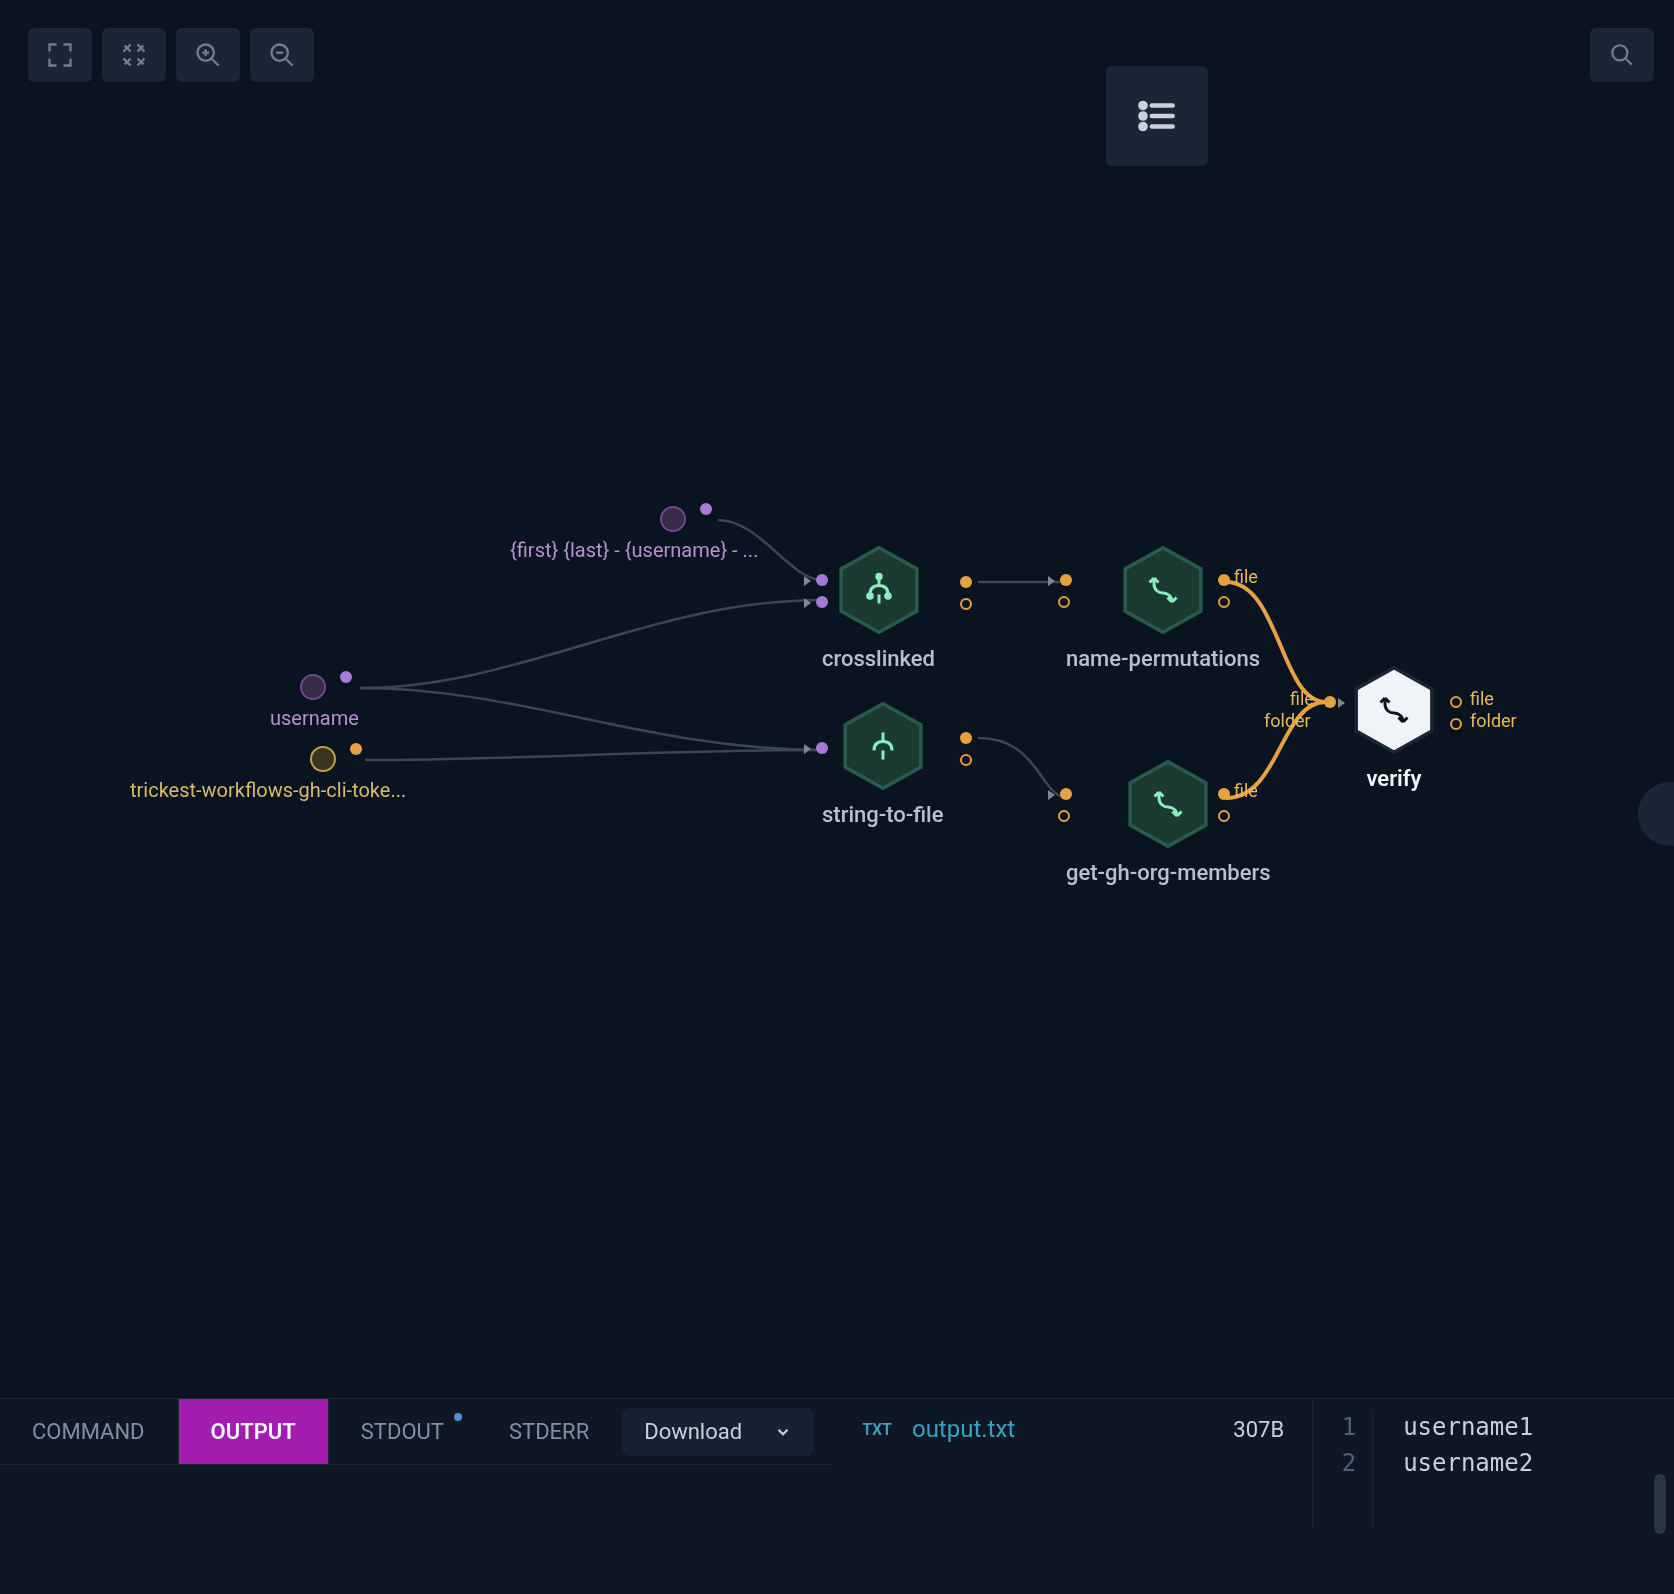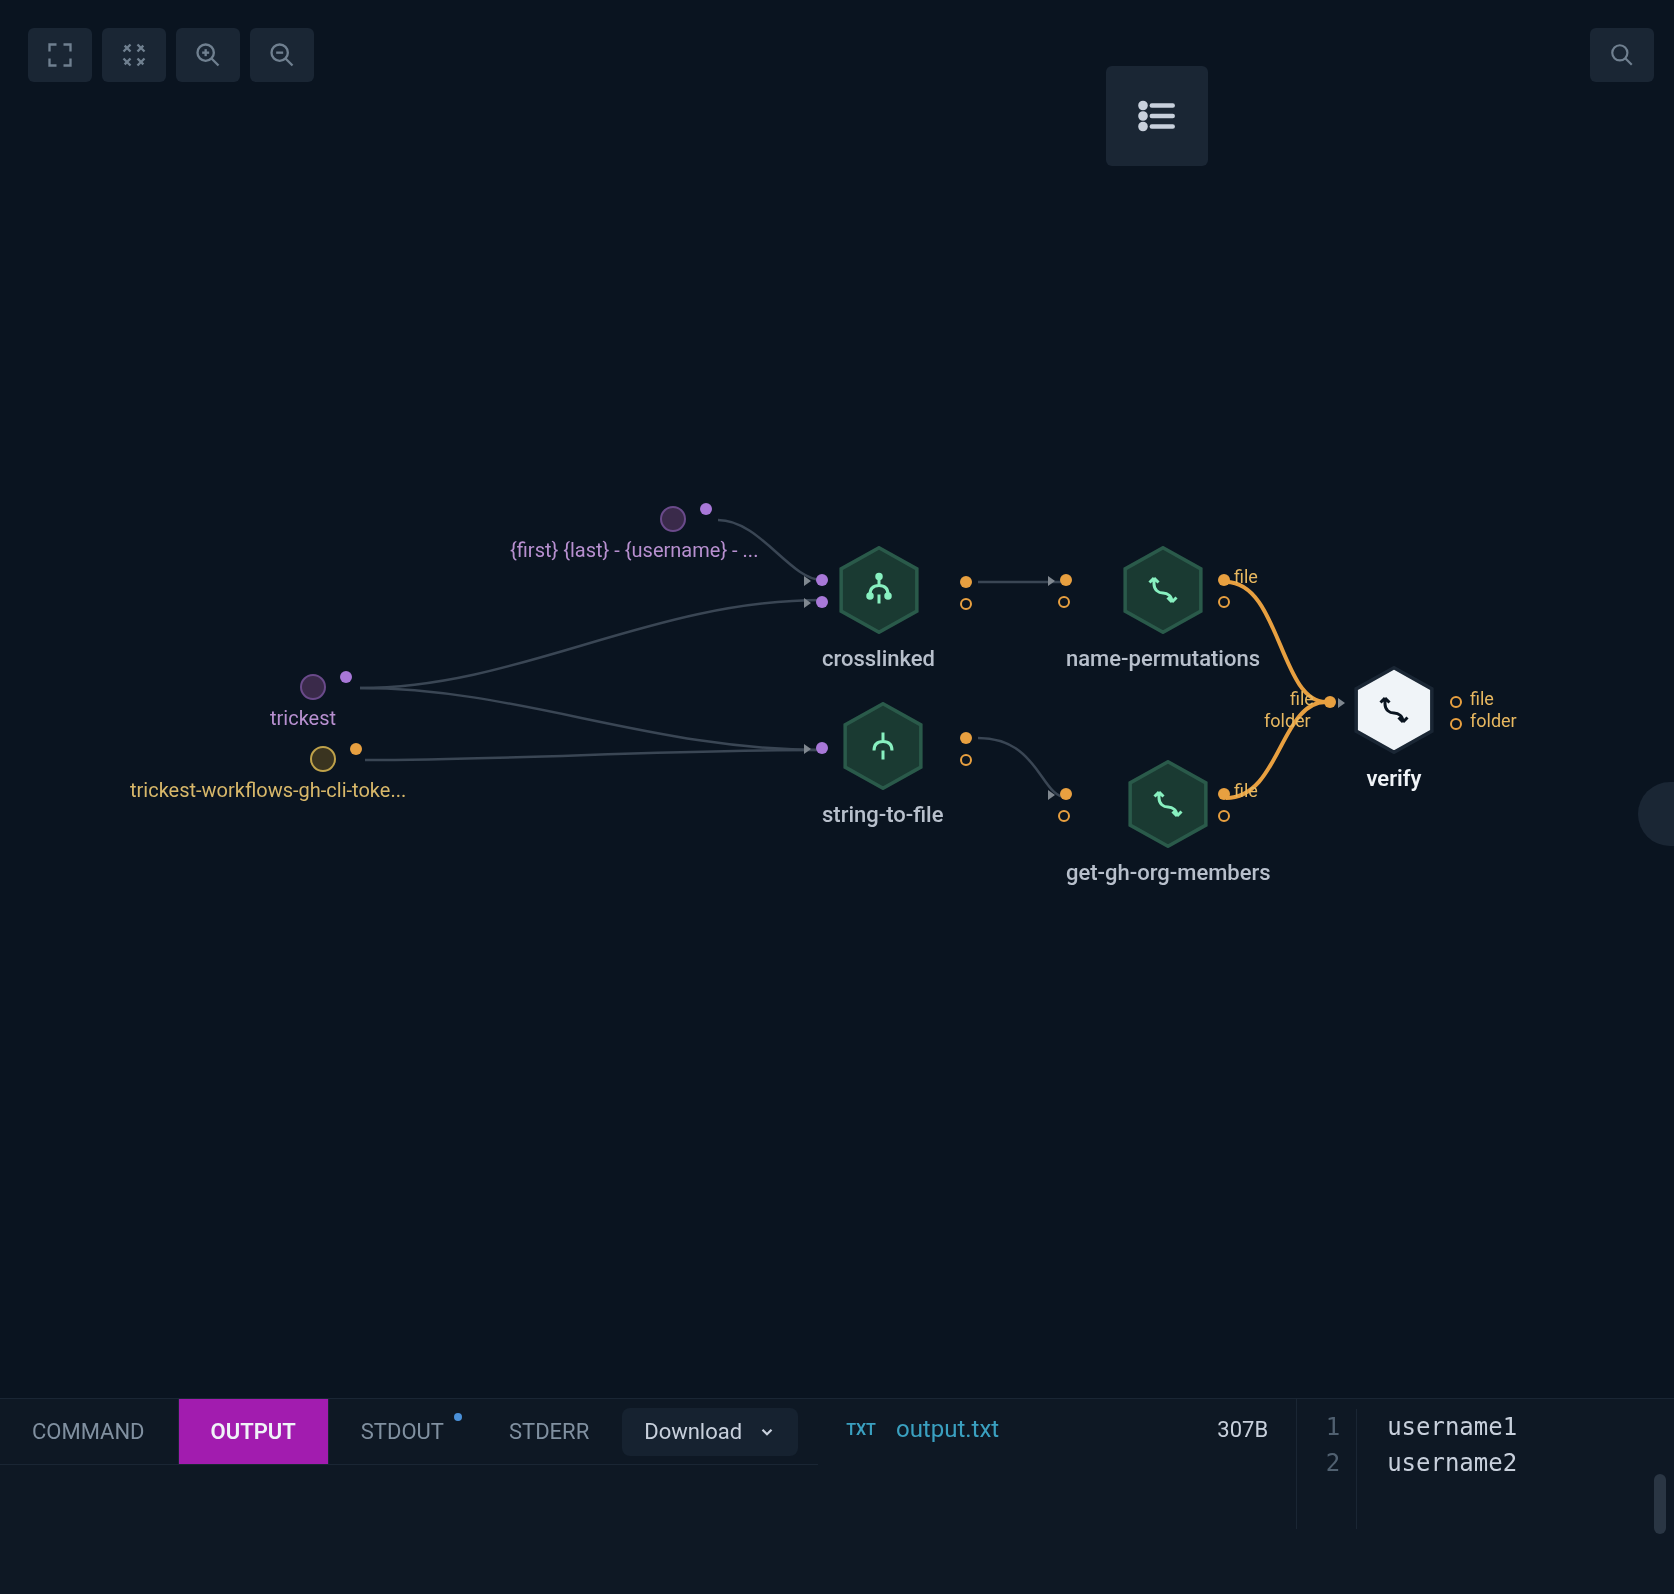--- a/index.html
+++ b/index.html
@@ -147,21 +147,21 @@
   }
   .path-text {
     padding:0 22px; font-size:22px; color:#c8d0dc; background:transparent; border:none;
     width: 290px; white-space:nowrap; overflow:hidden;
   }
   .copy-btn {
     width:52px; height:100%; display:flex;align-items:center;justify-content:center;
     border-left:1px solid #2a3644; color:#8090a0; cursor:pointer;
   }
   .download-btn {
-    display:flex; align-items:center; gap:16px;
+    display:flex; align-items:center; gap:32px;
     background:#162230; border-radius:8px; padding:0 22px; height:48px;
     font-size:22px; color:#c8d0dc; cursor:pointer; margin-right:20px;
   }
   .download-btn svg { width:18px; height:18px; }
 
   .panel-body { display:flex; height:130px; }
   .file-list { width:479px; border-right:1px solid #1a2634; }
   .file-row {
     display:flex; align-items:center; padding:16px 28px; gap:20px;
     font-size:24px;
@@ -259,21 +259,21 @@
 
 <div class="node" style="left:660px; top:506px;">
   <span class="param-badge"></span>
   <span class="port-dot purple" style="position:relative; display:inline-block; margin-left:10px; top:-8px;"></span>
   <div class="param-label" style="margin-left:-150px;">{first} {last} - {username} - ...</div>
 </div>
 
 <div class="node" style="left:300px; top:674px;">
   <span class="param-badge"></span>
   <span class="port-dot purple" style="position:relative; display:inline-block; margin-left:10px; top:-8px;"></span>
-  <div class="param-label" style="margin-left:-30px;">trickest</div>
+  <div class="param-label" style="margin-left:-30px;">username</div>
 </div>
 
 <div class="node" style="left:310px; top:746px;">
   <span class="param-badge yellow"></span>
   <span class="port-dot orange" style="position:relative; display:inline-block; margin-left:10px; top:-8px;"></span>
   <div class="param-label yellow" style="margin-left:-180px;">trickest-workflows-gh-cli-toke...</div>
 </div>
 
 <div class="node" style="left:822px; top:546px;">
   <div class="hex-wrap">

